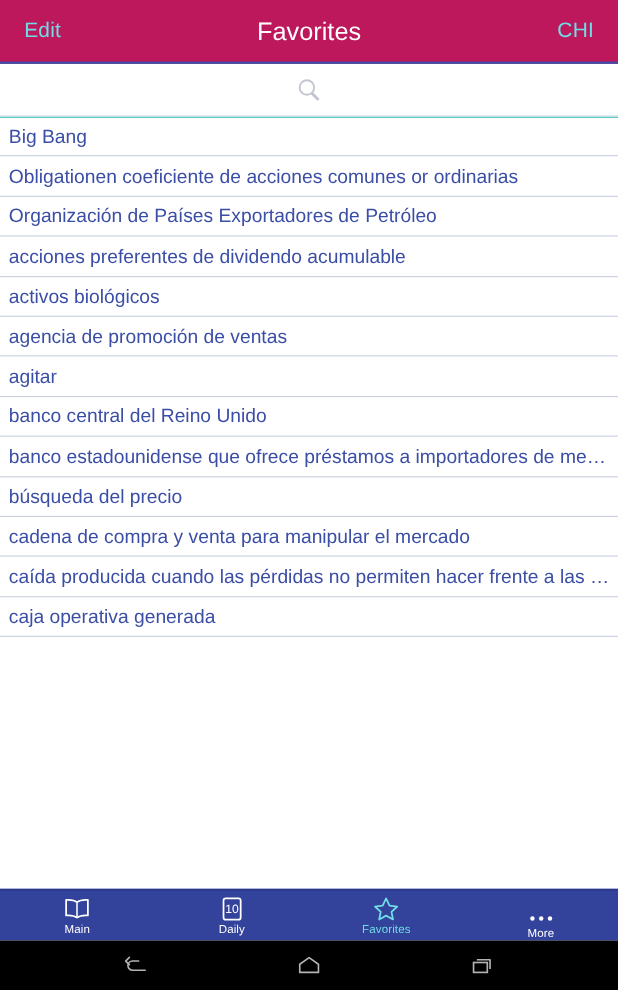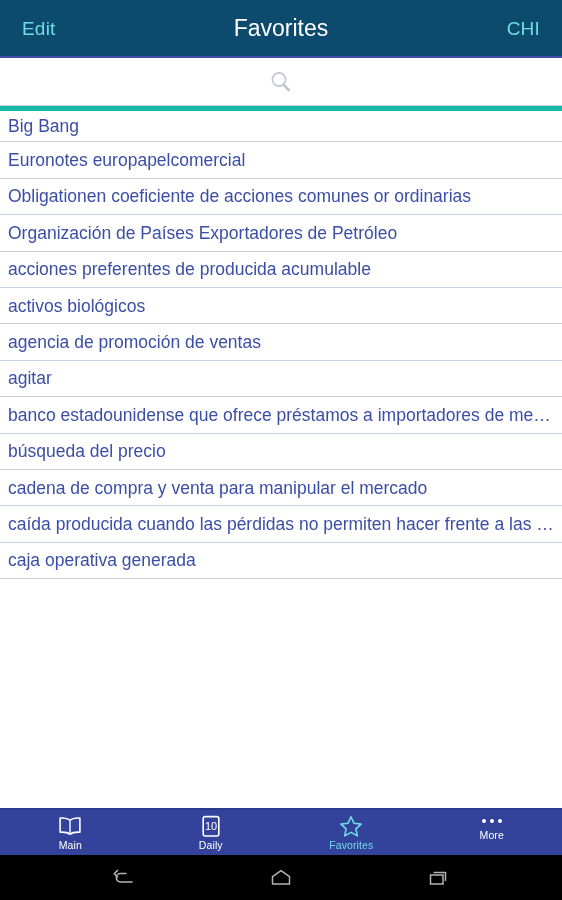--- a/index.html
+++ b/index.html
@@ -21,21 +21,21 @@
     background: #ffffff;
     display: flex;
     flex-direction: column;
   }
 
   
   .titlebar {
     position: relative;
     height: 58px;
     min-height: 58px;
-    background: #0c4a6e;
+    background: #be185d;
     display: flex;
     align-items: center;
     justify-content: space-between;
     padding: 0 18px;
     box-sizing: border-box;
     border-bottom: 2px solid #3c4fa8;
   }
   .titlebar-btn {
     color: #6fdde6;
     font-size: 19px;
@@ -79,21 +79,21 @@
   }
   .list-item {
     height: 36.4px;
     box-sizing: border-box;
     display: flex;
     align-items: center;
     padding: 0 8px;
     border-bottom: 1px solid #c9cfe0;
     cursor: pointer;
   }
-  .list-item:first-child { border-top: 5px solid #14b8a6; }
+  .list-item:first-child { border-top: 1px solid #14b8a6; }
   .list-item-label {
     color: #3b4ea6;
     font-size: 17.5px;
     line-height: 1.15;
     white-space: nowrap;
     overflow: hidden;
     text-overflow: ellipsis;
     display: block;
     width: 100%;
   }
@@ -126,21 +126,21 @@
   }
   .tab .tab-icon svg { display: block; }
   .tab-label {
     margin-top: 3px;
     font-size: 10.5px;
     color: #ffffff;
     line-height: 1;
     letter-spacing: 0.1px;
   }
   .tab.active .tab-label { color: #6fdde6; }
-  .tab.more { justify-content: flex-end; padding-bottom: 15px; padding-top: 0; }
+  .tab.more { justify-content: flex-end; padding-bottom: 1px; padding-top: 0; }
   .tab.more .tab-icon { height: 12px; }
   .dots { display: flex; gap: 4px; align-items: center; }
   .dots i {
     display: block;
     width: 4px; height: 4px;
     border-radius: 50%;
     background: #ffffff;
   }
 
   
@@ -181,39 +181,39 @@
         <path d="M15.2 16.1 L20.7 21.6" fill="none" stroke="#c2c6cf" stroke-width="1.7" stroke-linecap="round"></path>
       </svg>
     </span>
   </div>
 
   <div class="list">
     <div class="list-item">
         <span class="list-item-label">Big Bang</span>
       </div>
     <div class="list-item">
-        <span class="list-item-label">Euronotes europapelcomercial</span>
-      </div>
-    <div class="list-item">
         <span class="list-item-label">Obligationen coeficiente de acciones comunes or ordinarias</span>
       </div>
     <div class="list-item">
         <span class="list-item-label">Organización de Países Exportadores de Petróleo</span>
       </div>
     <div class="list-item">
-        <span class="list-item-label">acciones preferentes de producida acumulable</span>
+        <span class="list-item-label">acciones preferentes de dividendo acumulable</span>
       </div>
     <div class="list-item">
         <span class="list-item-label">activos biológicos</span>
       </div>
     <div class="list-item">
         <span class="list-item-label">agencia de promoción de ventas</span>
       </div>
     <div class="list-item">
         <span class="list-item-label">agitar</span>
+      </div>
+    <div class="list-item">
+        <span class="list-item-label">banco central del Reino Unido</span>
       </div>
     <div class="list-item">
         <span class="list-item-label">banco estadounidense que ofrece préstamos a importadores de mercancías</span>
       </div>
     <div class="list-item">
         <span class="list-item-label">búsqueda del precio</span>
       </div>
     <div class="list-item">
         <span class="list-item-label">cadena de compra y venta para manipular el mercado</span>
       </div>

